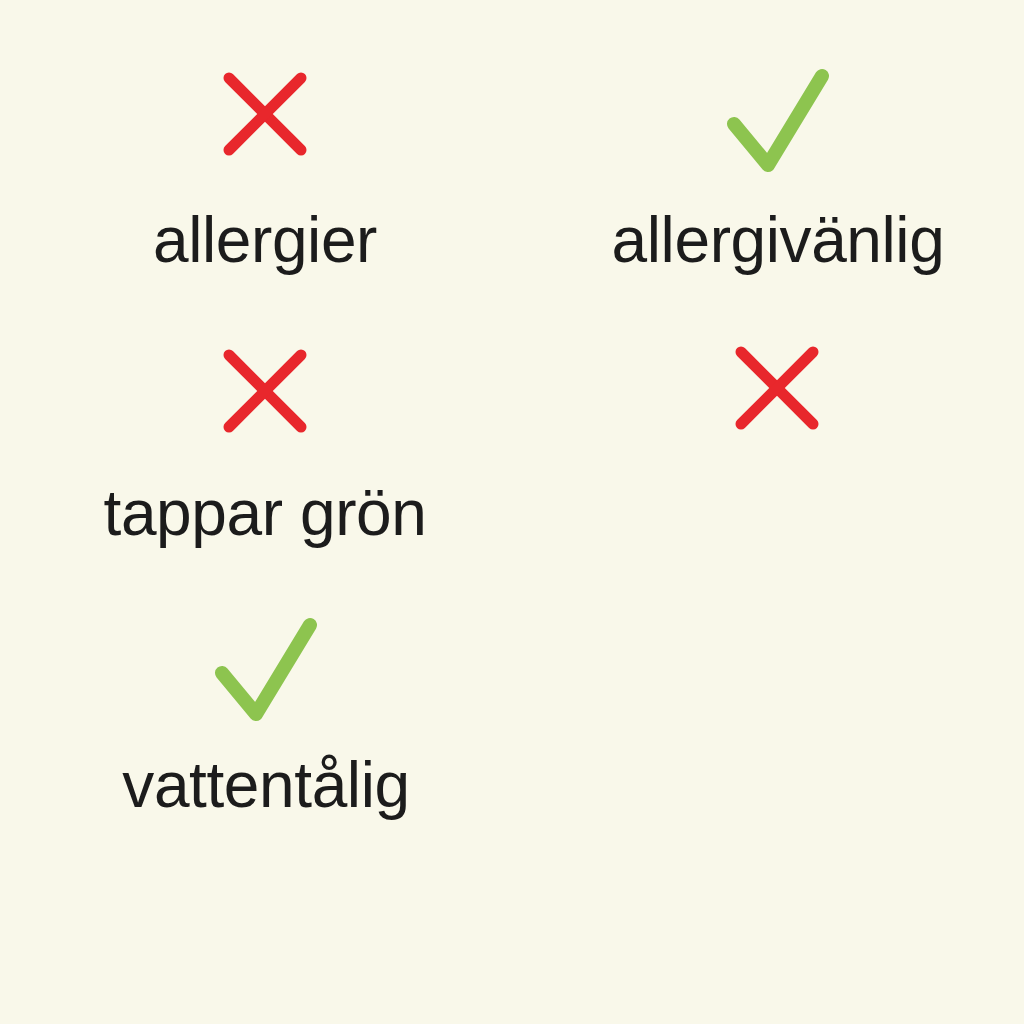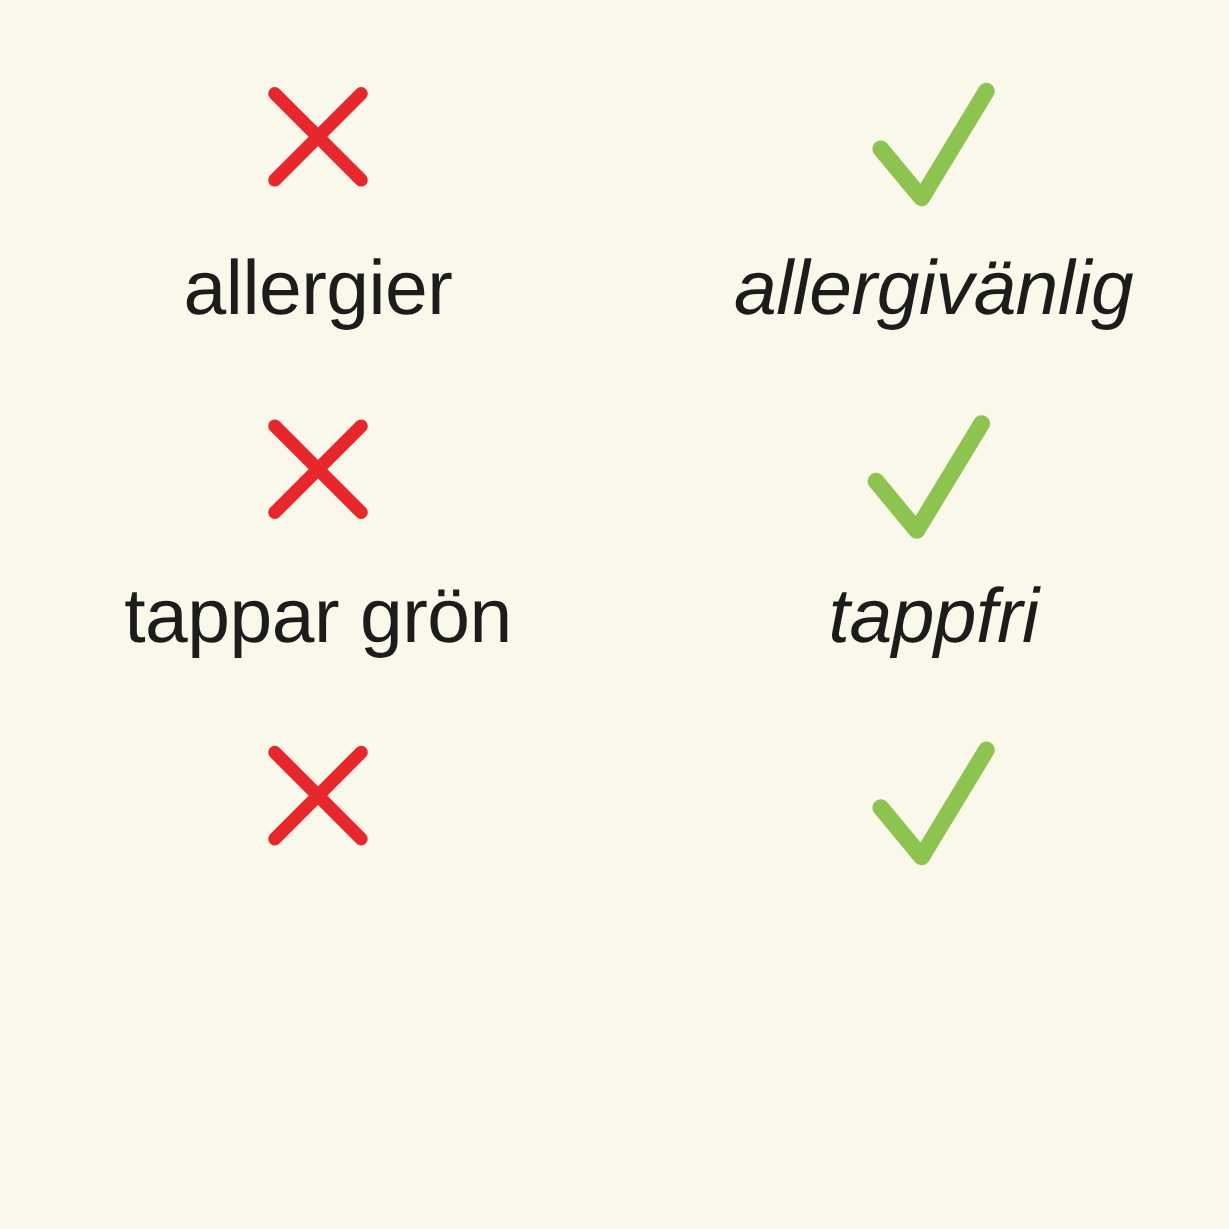--- a/index.html
+++ b/index.html
@@ -33,21 +33,21 @@
   }
 
   .cell {
     display: flex;
     flex-direction: column;
     align-items: center;
     justify-content: flex-start;
   }
 
   .cell-left  { padding-left: 0px; }
-  .cell-right { padding-left: 2px; font-style: italic; }
+  .cell-right { padding-left: 2px; }
 
   .icon-wrap {
     height: 112px;
     display: flex;
     align-items: flex-start;
     justify-content: center;
   }
 
   .icon-cross {
     width: 92px;
@@ -112,40 +112,33 @@
     <div class="cell cell-left row2">
       <div class="icon-wrap">
         <svg class="icon-cross" viewBox="0 0 92 92" aria-hidden="true">
           <line x1="10" y1="10" x2="82" y2="82" stroke="#e8272c" stroke-width="11" stroke-linecap="round"></line>
           <line x1="82" y1="10" x2="10" y2="82" stroke="#e8272c" stroke-width="11" stroke-linecap="round"></line>
         </svg>
       </div>
       <div class="cell-label">tappar grön</div>
     </div>
 
-    <div class="cell cell-right row2">
-      <div class="icon-wrap check-left-nudge">
-        <svg class="icon-check" viewBox="0 0 104 108" aria-hidden="true">
-          <path d="M 8 56 L 42 97 L 96 8" fill="none" stroke="#8dc44f" stroke-width="14" stroke-linecap="round" stroke-linejoin="round"></path>
-        </svg>
-      </div>
-      <div class="cell-label">tappfri</div>
-    </div>
 
     <div class="cell cell-left row3">
       <div class="icon-wrap">
         <svg class="icon-cross" viewBox="0 0 92 92" aria-hidden="true">
           <line x1="10" y1="10" x2="82" y2="82" stroke="#e8272c" stroke-width="11" stroke-linecap="round"></line>
           <line x1="82" y1="10" x2="10" y2="82" stroke="#e8272c" stroke-width="11" stroke-linecap="round"></line>
         </svg>
       </div>
     </div>
 
     <div class="cell cell-right row3">
       <div class="icon-wrap">
         <svg class="icon-check" viewBox="0 0 104 108" aria-hidden="true">
           <path d="M 8 56 L 42 97 L 96 8" fill="none" stroke="#8dc44f" stroke-width="14" stroke-linecap="round" stroke-linejoin="round"></path>
         </svg>
       </div>
+      <div class="cell-label">vattentålig</div>
     </div>
 
   </div>
 </div>
 
 </body></html>

